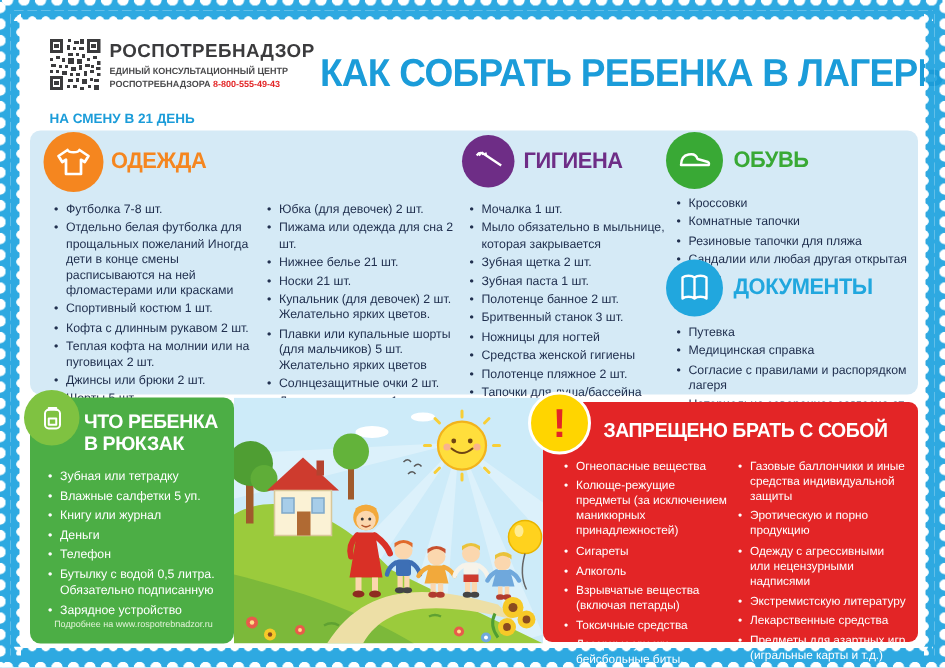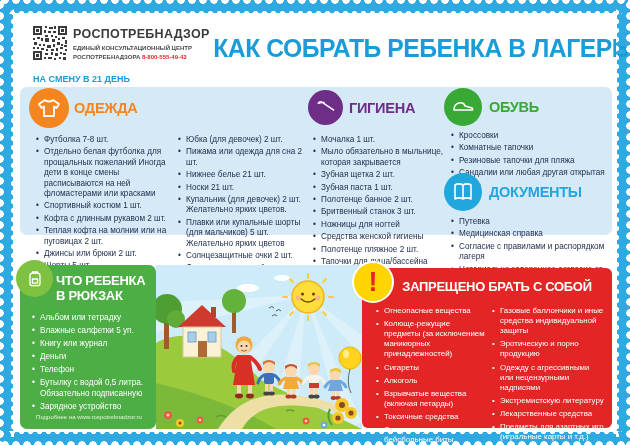--- a/index.html
+++ b/index.html
@@ -42,21 +42,21 @@
   .qr { position:absolute; left:20px; top:13px; width:34px; height:34px; }
   .logo-title { position:absolute; left:60px; top:14px; font-size:12.5px; font-weight:bold; color:#3B3B3D; letter-spacing:.3px; }
   .logo-sub { position:absolute; left:60px; top:31px; font-size:6px; font-weight:bold; color:#4A4A4C; line-height:1.45; }
   .logo-sub .phone { color:#E32526; }
   .main-title { position:absolute; left:190px; top:20px; width:410px; text-align:center;
                 font-size:26px; font-weight:bold; color:#1B9CD9; letter-spacing:-.5px;
                 transform:scaleX(.95); transform-origin:center; white-space:nowrap; }
   .shift-label { position:absolute; left:20px; top:61px; font-size:9px; font-weight:bold; color:#1B9CD9; }
 
   
-  .blue-panel { position:absolute; left:7px; top:74px; width:592px; height:148px; background:#D5EAF6; border-radius:7px; }
+  .blue-panel { position:absolute; left:7px; top:74px; width:592px; height:176px; background:#D5EAF6; border-radius:7px; }
 
   .sec-icon { position:absolute; border-radius:50%; display:flex; align-items:center; justify-content:center; }
   .sec-title { position:absolute; font-weight:bold; font-size:15px; letter-spacing:-.3px; transform:scaleX(.97); transform-origin:left; }
 
   ul.items { list-style:none; position:absolute; }
   ul.items li { position:relative; padding-left:8px; color:#21304F; font-size:8.2px; line-height:1.27; margin-bottom:2px; }
   ul.items li::before { content:"•"; position:absolute; left:0; top:0; }
 
   .icon-clothes   { left:9px;  top:1px;  width:40px; height:40px; background:#F5861F; }
   .title-clothes  { left:54px; top:12px; color:#F5861F; }
@@ -274,21 +274,21 @@
               <rect x="6" y="5" width="12" height="15" rx="3"></rect>
               <path d="M9 12 h6 v5 h-6 z"></path>
             </g>
           </svg>
       </div>
       <div class="green-title">
         <span>ЧТО РЕБЕНКА</span><br>
         <span>В РЮКЗАК</span>
       </div>
       <ul class="green-list">
-          <li>Альбом или тетрадку</li>
+          <li>Зубная или тетрадку</li>
           <li>Влажные салфетки 5 уп.</li>
           <li>Книгу или журнал</li>
           <li>Деньги</li>
           <li>Телефон</li>
           <li>Бутылку с водой 0,5 литра. Обязательно подписанную</li>
           <li>Зарядное устройство</li>
         </ul>
       <div class="green-footer">Подробнее на www.rospotrebnadzor.ru</div>
     </div>
 

